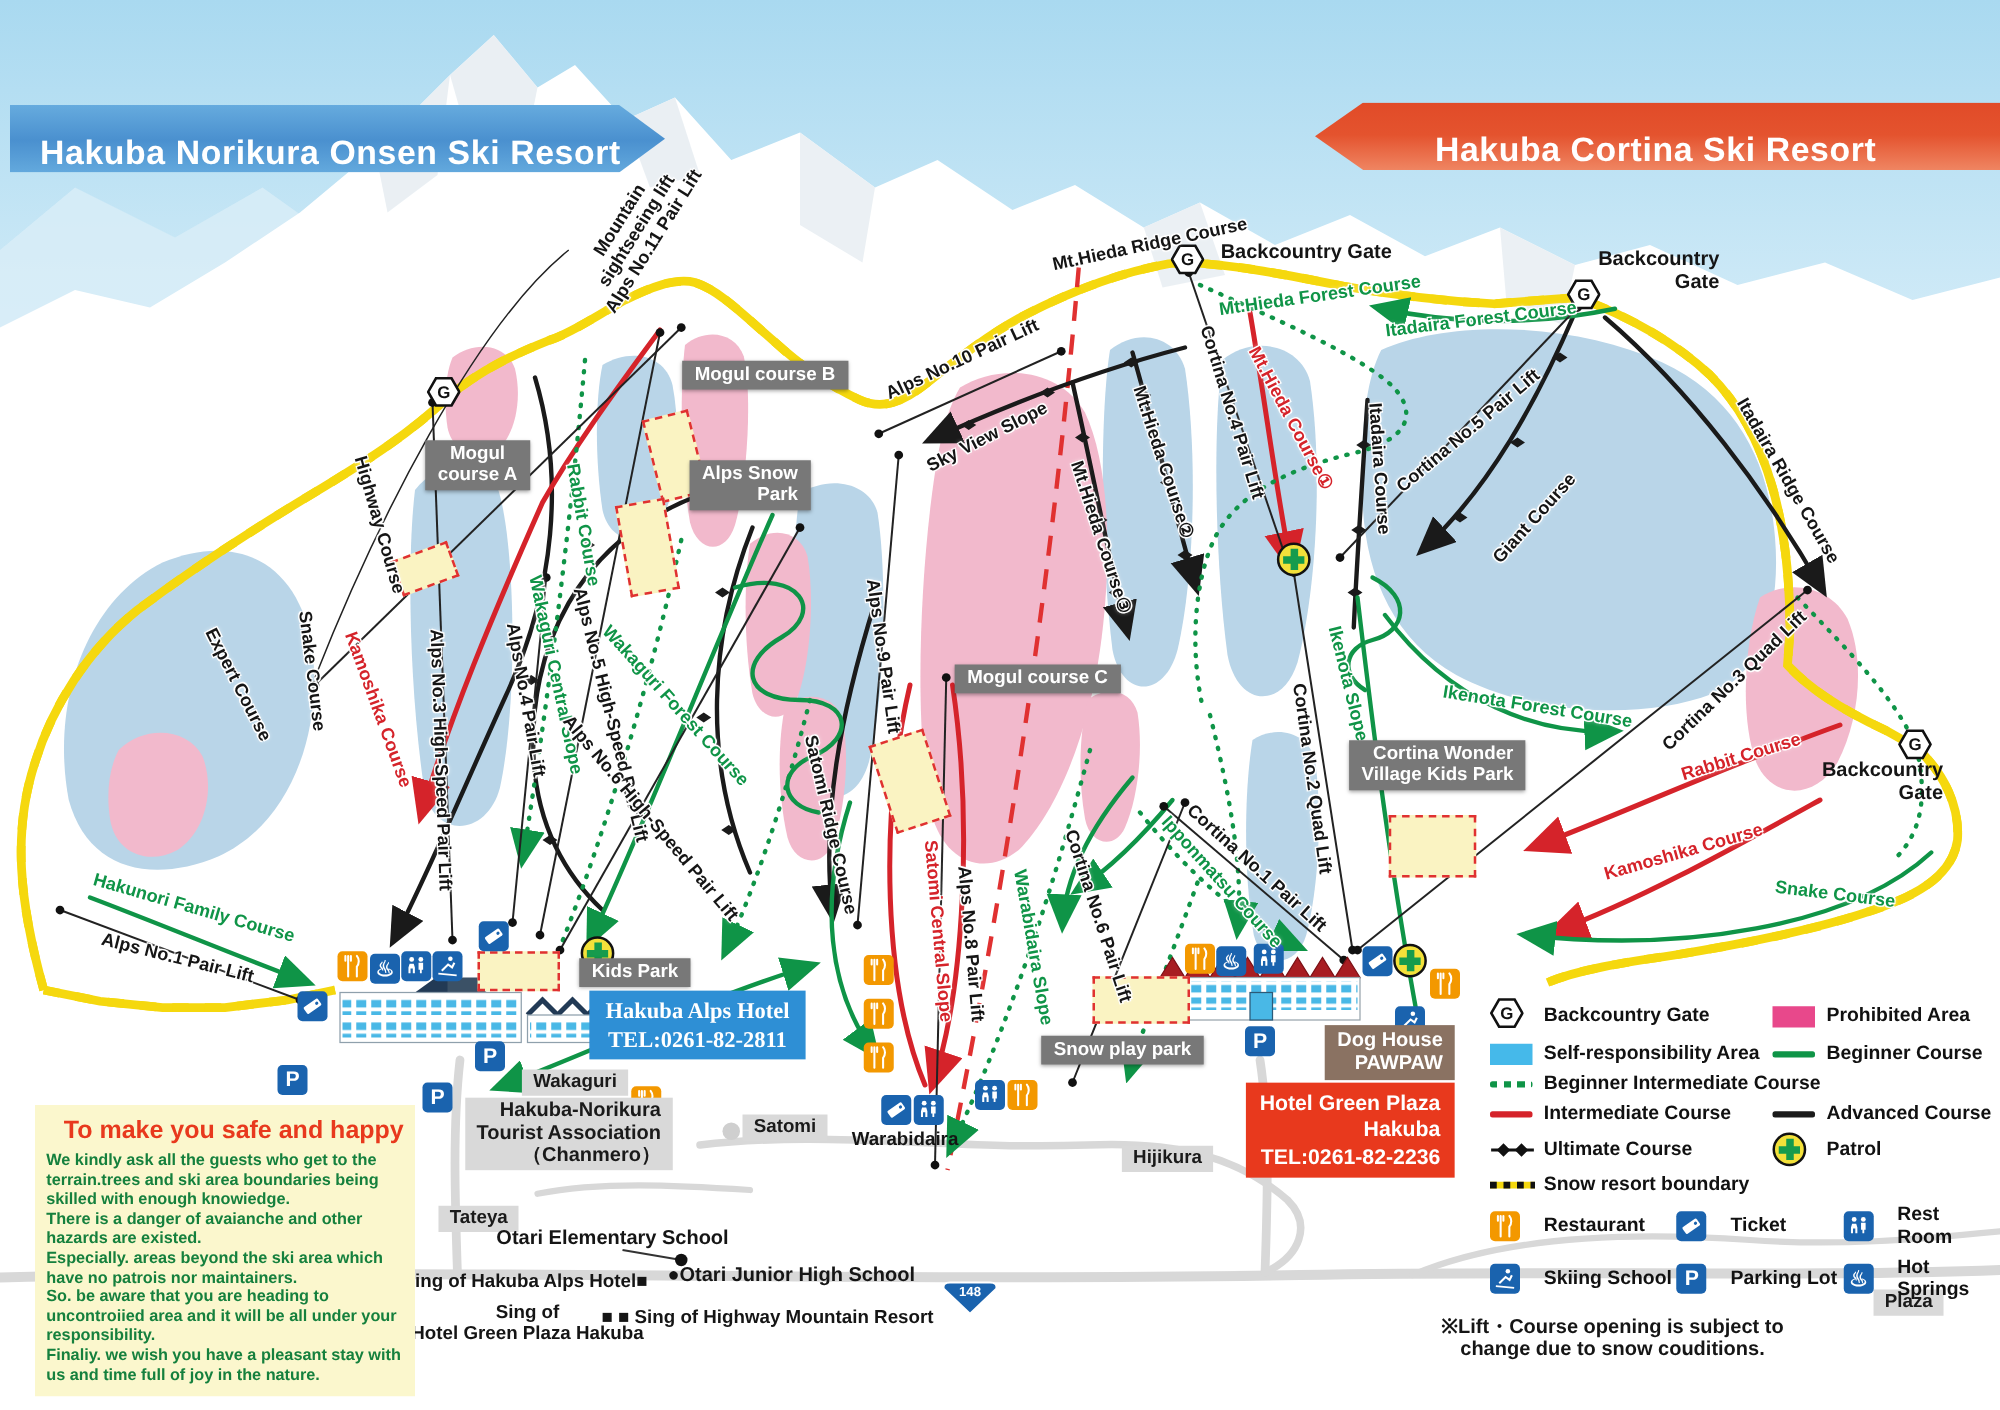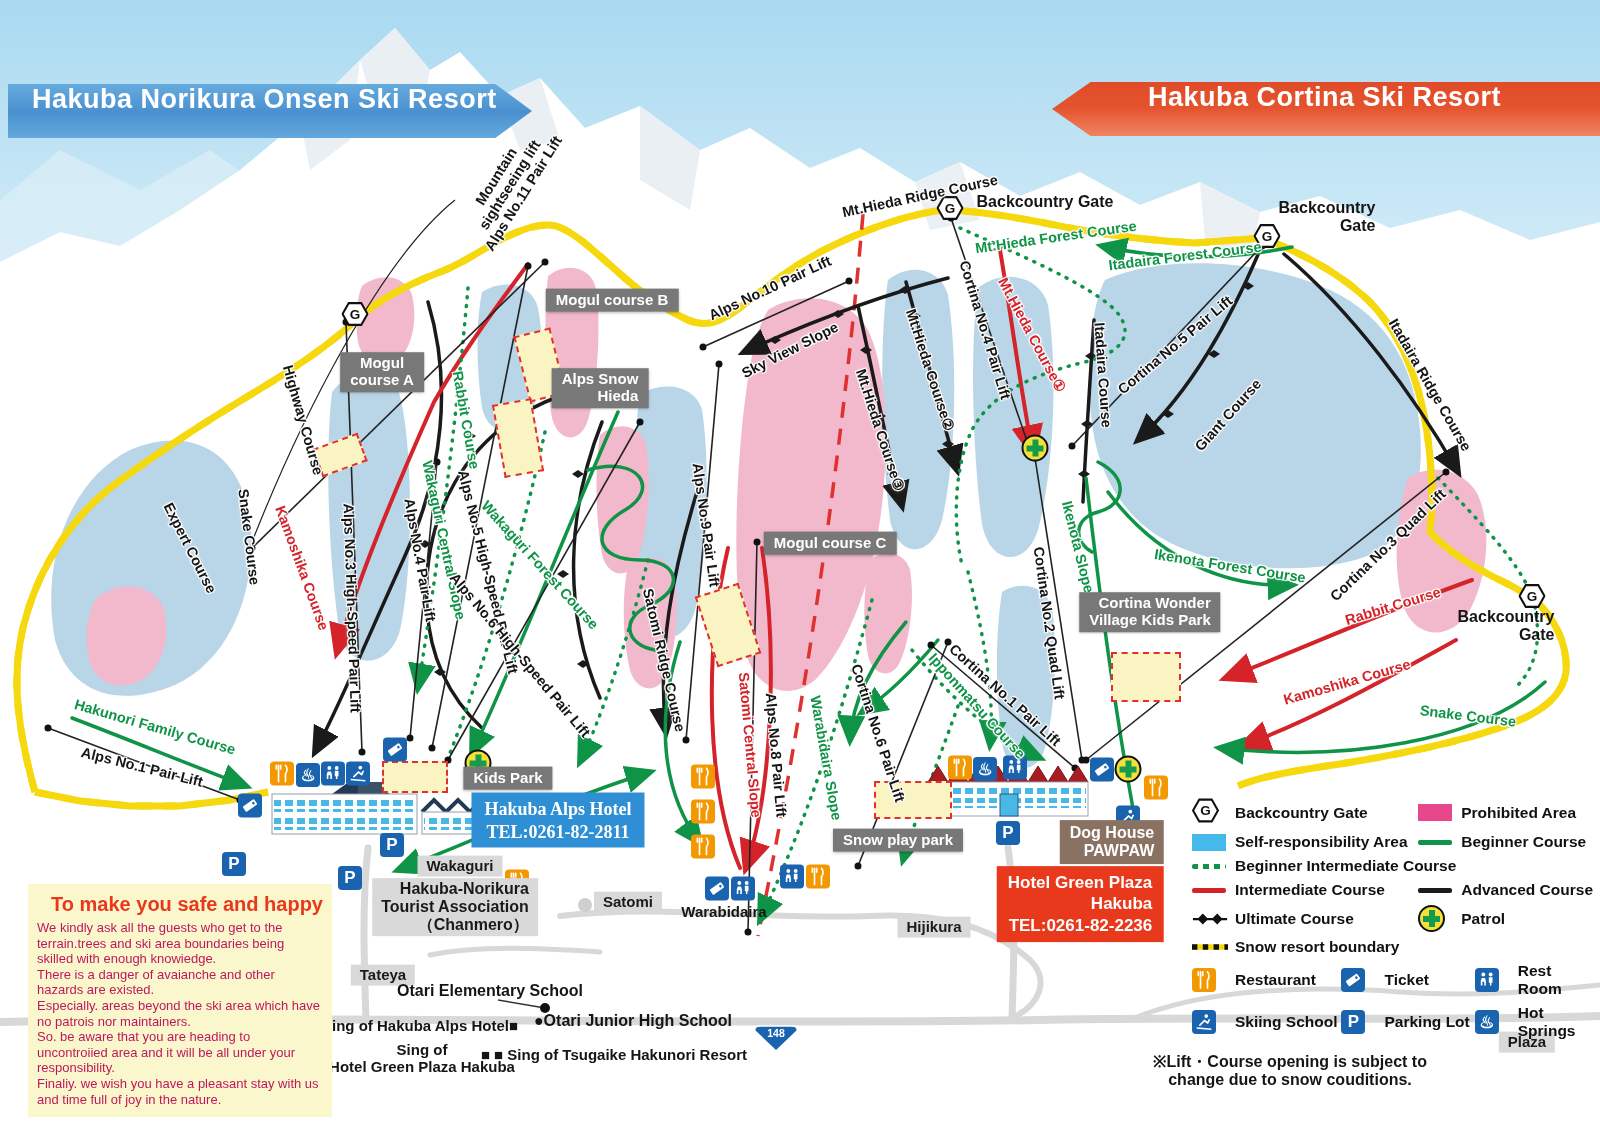--- a/index.html
+++ b/index.html
@@ -1,20 +1,20 @@
 <!DOCTYPE html>
 <html><head>
 <meta charset="utf-8">
 <style>
   html,body{margin:0;padding:0;background:#9ec8dd;}
   #stage{position:relative;width:1600px;height:1128px;overflow:hidden;
          font-family:"Liberation Sans",sans-serif;background:#dff0fa;}
   #mapsvg{position:absolute;left:0;top:0;}
   
-  .banner{position:absolute;height:54px;display:flex;align-items:flex-start;color:#fff;
+  .banner{position:absolute;height:54px;display:flex;align-items:flex-end;color:#fff;
           font-weight:bold;font-size:27px;letter-spacing:.5px;}
   #banner-left{left:8px;top:84px;width:500px;padding-left:24px;
      background:linear-gradient(180deg,#66abde 0%,#4a90cf 52%,#63a9dd 100%);
      clip-path:polygon(0 0,93% 0,100% 50%,93% 100%,0 100%);}
   #banner-right{left:1052px;top:82px;width:545px;justify-content:center;padding-right:6px;
      background:linear-gradient(180deg,#e14b28 0%,#e4532e 48%,#ef8562 100%);
      clip-path:polygon(7% 0,100% 0,100% 100%,7% 100%,0 50%);}
   
   #labels,#icons,#parks{position:absolute;left:0;top:0;width:1600px;height:1128px;pointer-events:none;}
   .mlbl{position:absolute;transform:translate(-50%,-50%);white-space:pre-line;text-align:center;
@@ -57,21 +57,21 @@
   .lrow.n1 .litem{flex:1;}
   .lsw{display:inline-flex;width:36px;justify-content:flex-start;align-items:center;flex:none;}
   .swb{width:34px;height:17px;display:inline-block;}
   .swl{width:34px;height:5px;display:inline-block;border-radius:2px;}
   .swl.dash{background:repeating-linear-gradient(90deg,#0f9447 0 6px,transparent 6px 11px);}
   .swsvg{width:36px;height:16px;}
   
   #safety{position:absolute;left:28px;top:884px;width:304px;background:#fbf7cd;padding:9px 9px 10px 9px;
           box-sizing:border-box;}
   #safety h2{margin:0 0 4px 0;color:#e8391d;font-size:20px;text-align:right;}
-  .sline{font-size:13px;font-weight:normal;color:#be185d;line-height:1.2;}
+  .sline{font-size:13px;font-weight:bold;color:#15803d;line-height:1.2;}
   
   #route148{position:absolute;left:752px;top:1024px;}
 </style>
 </head>
 <body>
 
 <div id="stage">
 
 <svg id="mapsvg" width="1600" height="1128">
   <defs>
@@ -471,21 +471,21 @@
       <div class="mlbl gbox" style="left: 382px; top: 372px;">Mogul
 course A</div>
       <div class="mlbl lift green" style="left: 466px; top: 420px; transform: translate(-50%, -50%) rotate(80deg);">Rabbit Course</div>
       <div class="mlbl lift green" style="left: 444px; top: 540px; transform: translate(-50%, -50%) rotate(78deg);">Wakaguri Central Slope</div>
       <div class="mlbl lift" style="left: 420px; top: 560px; transform: translate(-50%, -50%) rotate(80deg);">Alps No.4 Pair Lift</div>
       <div class="mlbl lift" style="left: 488px; top: 572px; transform: translate(-50%, -50%) rotate(76deg);">Alps No.5 High-Speed Pair Lift</div>
       <div class="mlbl lift green" style="left: 540px; top: 565px; transform: translate(-50%, -50%) rotate(48deg);">Wakaguri Forest Course</div>
       <div class="mlbl lift" style="left: 520px; top: 655px; transform: translate(-50%, -50%) rotate(50deg);">Alps No.6 High-Speed Pair Lift</div>
       <div class="mlbl gbox" style="left: 612px; top: 300px;">Mogul course B</div>
       <div class="mlbl gbox left" style="left: 600px; top: 388px;">Alps Snow
-Hieda</div>
+Park</div>
       <div class="mlbl lift" style="left: 770px; top: 288px; transform: translate(-50%, -50%) rotate(-25deg);">Alps No.10 Pair Lift</div>
       <div class="mlbl lift" style="left: 790px; top: 350px; transform: translate(-50%, -50%) rotate(-27deg);">Sky View Slope</div>
       <div class="mlbl lift" style="left: 706px; top: 525px; transform: translate(-50%, -50%) rotate(82deg);">Alps No.9 Pair Lift</div>
       <div class="mlbl lift" style="left: 664px; top: 660px; transform: translate(-50%, -50%) rotate(77deg);">Satomi Ridge Course</div>
       <div class="mlbl gbox" style="left: 830px; top: 543px;">Mogul course C</div>
       <div class="mlbl lift red" style="left: 750px; top: 745px; transform: translate(-50%, -50%) rotate(85deg);">Satomi Central Slope</div>
       <div class="mlbl lift" style="left: 776px; top: 755px; transform: translate(-50%, -50%) rotate(85deg);">Alps No.8 Pair Lift</div>
       <div class="mlbl lift green" style="left: 826px; top: 758px; transform: translate(-50%, -50%) rotate(80deg);">Warabidaira Slope</div>
       <div class="mlbl lift" style="left: 878px; top: 733px; transform: translate(-50%, -50%) rotate(72deg);">Cortina No.6 Pair Lift</div>
       <div class="mlbl gbox" style="left: 508px; top: 778px;">Kids Park</div>
@@ -498,21 +498,21 @@
       <div class="mlbl place" style="left: 628px; top: 902px;">Satomi</div>
       <div class="mlbl place" style="left: 383px; top: 975px;">Tateya</div>
       <div class="mlbl plain" style="left: 724px; top: 912px;">Warabidaira</div>
       <div class="mlbl place" style="left: 934px; top: 927px;">Hijikura</div>
       <div class="mlbl place" style="left: 1527px; top: 1042px;">Plaza</div>
       <div class="mlbl plain big" style="left: 490px; top: 991px;">Otari Elementary School</div>
       <div class="mlbl plain" style="left: 420px; top: 1026px;">Sing of Hakuba Alps Hotel■</div>
       <div class="mlbl plain big" style="left: 633px; top: 1021px;">●Otari Junior High School</div>
       <div class="mlbl plain" style="left: 422px; top: 1059px;">Sing of
 Hotel Green Plaza Hakuba</div>
-      <div class="mlbl plain" style="left: 614px; top: 1055px;">■ ■ Sing of Tsugaike Hakunori Resort</div>
+      <div class="mlbl plain" style="left: 614px; top: 1055px;">■ ■ Sing of Highway Mountain Resort</div>
       <div class="mlbl plain big" style="left: 1290px; top: 1071px;">※Lift・Course opening is subject to change due to snow couditions.</div>
       <div class="mlbl lift" style="left: 920px; top: 196px; transform: translate(-50%, -50%) rotate(-12deg);">Mt.Hieda Ridge Course</div>
       <div class="mlbl plain big" style="left: 1045px; top: 202px;">Backcountry Gate</div>
       <div class="mlbl lift green" style="left: 1056px; top: 237px; transform: translate(-50%, -50%) rotate(-8deg);">Mt.Hieda Forest Course</div>
       <div class="mlbl lift green" style="left: 1185px; top: 256px; transform: translate(-50%, -50%) rotate(-7deg);">Itadaira Forest Course</div>
       <div class="mlbl lift" style="left: 985px; top: 330px; transform: translate(-50%, -50%) rotate(73deg);">Cortina No.4 Pair Lift</div>
       <div class="mlbl lift red" style="left: 1032px; top: 335px; transform: translate(-50%, -50%) rotate(62deg);">Mt.Hieda Course①</div>
       <div class="mlbl lift" style="left: 930px; top: 370px; transform: translate(-50%, -50%) rotate(72deg);">Mt.Hieda Course②</div>
       <div class="mlbl lift" style="left: 880px; top: 430px; transform: translate(-50%, -50%) rotate(72deg);">Mt.Hieda Course③</div>
       <div class="mlbl lift" style="left: 1103px; top: 375px; transform: translate(-50%, -50%) rotate(86deg);">Itadaira Course</div>

